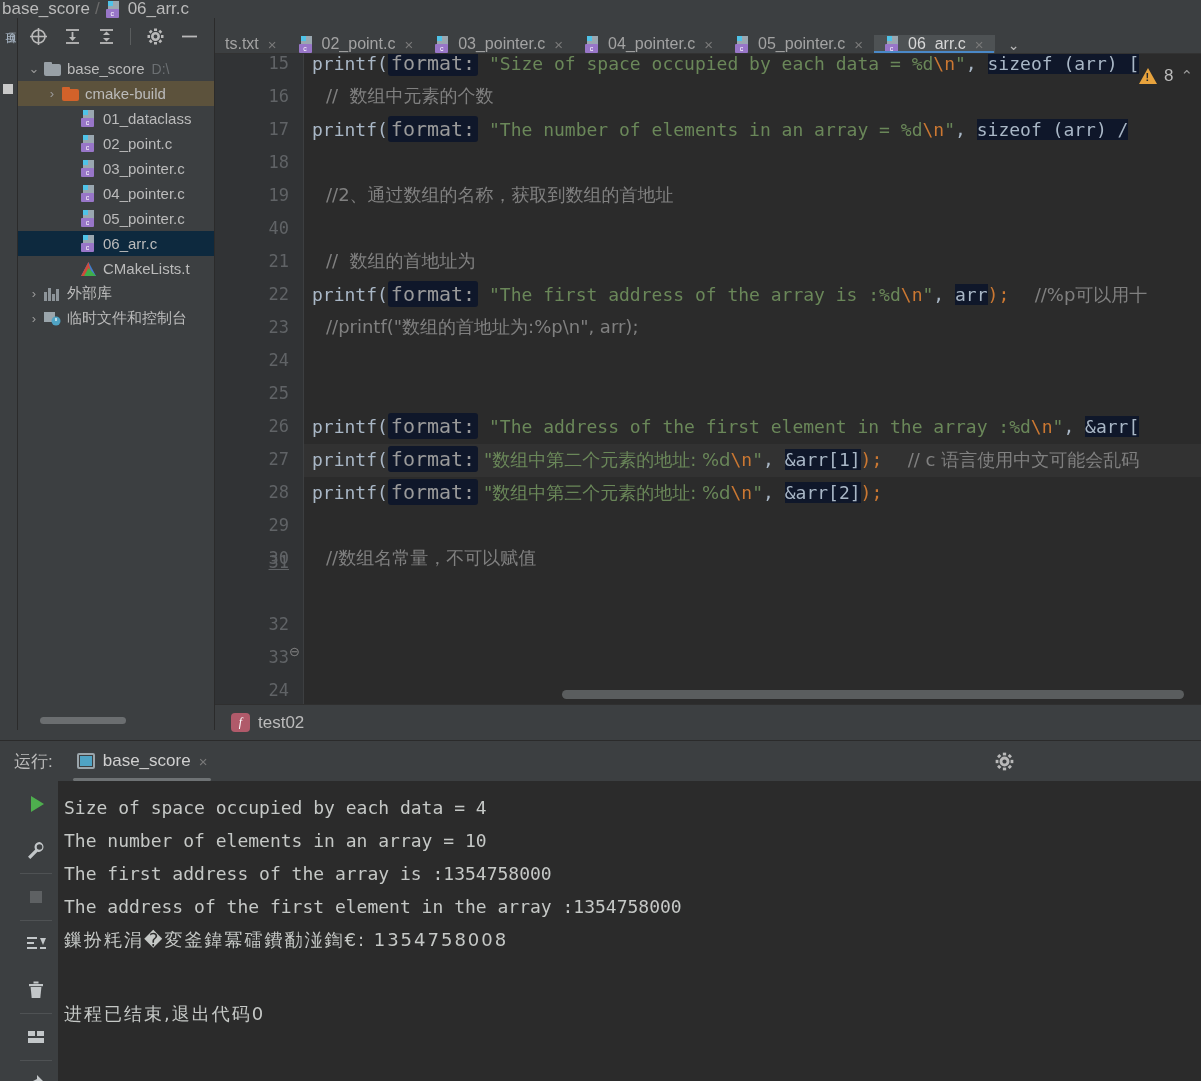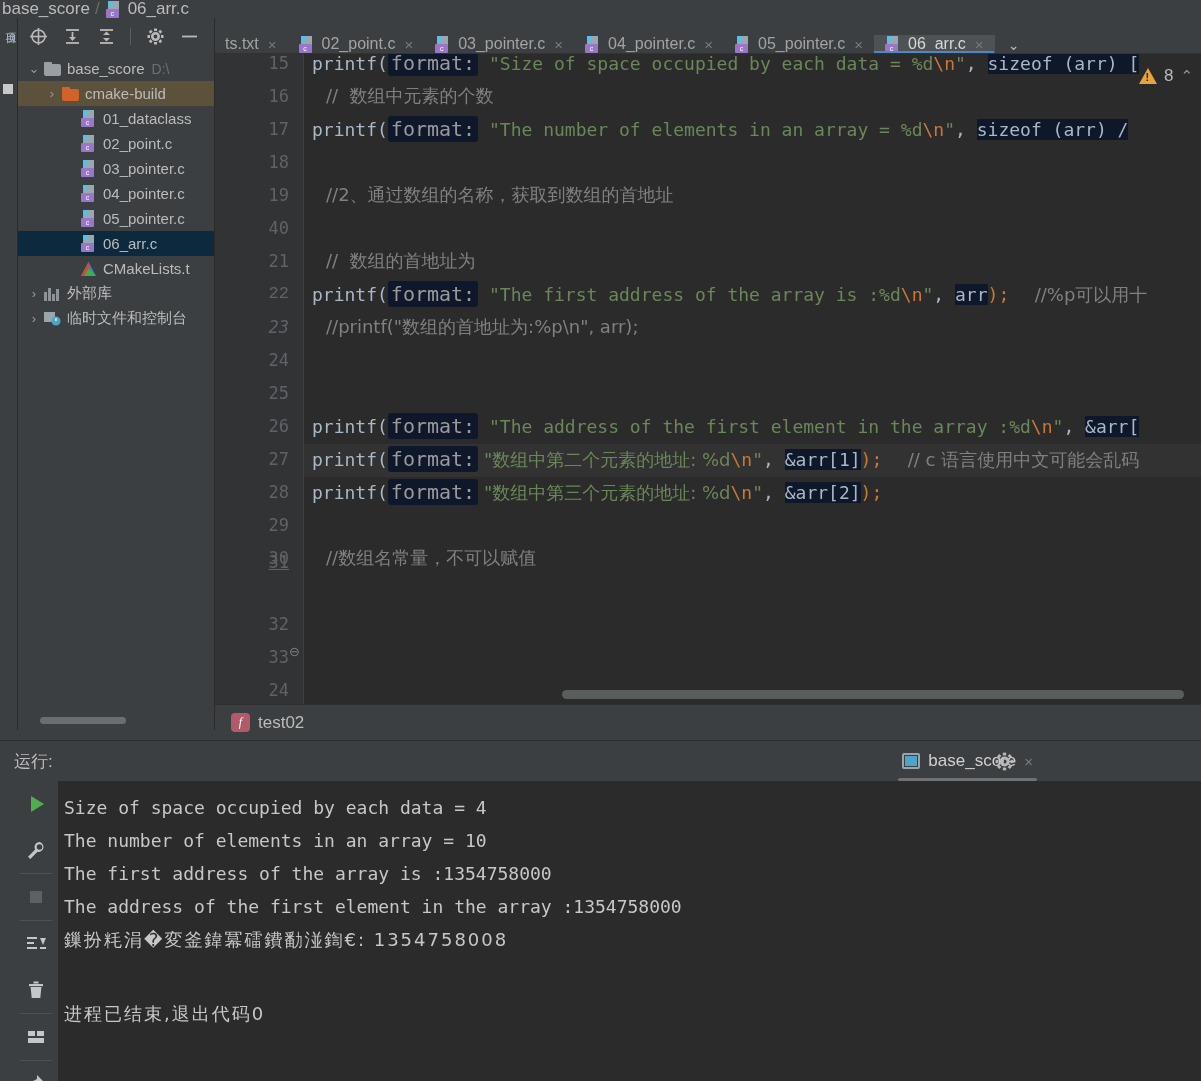--- a/index.html
+++ b/index.html
@@ -137,21 +137,21 @@
               padding-left: 16px; border-top: 1px solid #2f2f2f; }
   .fn-ic { width: 19px; height: 19px; border-radius: 4px; background: #b05a6a;
            color:#ffffff; font-size: 12px; font-style: italic; text-align:center;
            line-height: 19px; font-family:"Liberation Serif", serif; }
   .edfooter .lbl { color: #bbbbbb; font-size: 17px; }
 
   
   .runwin { position: absolute; left: 0; top: 740px; width: 1201px; height: 341px;
             background: #3c3f41; border-top: 1px solid #2b2b2b; }
   .run-header { position: absolute; left:0; top:0; width: 1043px; height: 40px;
-                display:flex; align-items:center; padding-left: 14px; gap: 14px; justify-content: space-between; }
+                display:flex; align-items:center; padding-left: 14px; gap: 14px; }
   .run-title { color: #bbbbbb; font-size: 17px; }
   .run-tab { display:flex; align-items:center; gap: 8px; position: relative;
              height: 40px; padding: 0 10px; }
   .run-tab .lbl { color: #d0d0d0; font-size: 17px; }
   .run-tab .x { color: #7a7a7a; font-size: 15px; }
   .run-tab::after { content:""; position:absolute; left:6px; right:6px; bottom:0;
              height:3px; background:#6e7274; border-radius:2px; }
   .cons-ic { width: 18px; height: 16px; border: 2px solid #9aa5ab; border-radius: 2px;
              position:relative; }
   .cons-ic::after { content:""; position:absolute; left:1px; top:1px; right:1px; bottom:1px;
@@ -397,22 +397,22 @@
 
   <div class="editor">
     <div class="gutter" id="gutter">
         <div class="ln" style="top: -1px;">15</div>
         <div class="ln" style="top: 32px;">16</div>
         <div class="ln" style="top: 65px;">17</div>
         <div class="ln" style="top: 98px;">18</div>
         <div class="ln" style="top: 131px;">19</div>
         <div class="ln" style="top: 164px;">40</div>
         <div class="ln" style="top: 197px;">21</div>
-        <div class="ln" style="top: 230px; font-family: Liberation Mono, monospace;">22</div>
-        <div class="ln" style="top: 263px; font-style: italic;">23</div>
+        <div class="ln" style="top: 230px;">22</div>
+        <div class="ln" style="top: 263px;">23</div>
         <div class="ln" style="top: 296px;">24</div>
         <div class="ln" style="top: 329px;">25</div>
         <div class="ln" style="top: 362px;">26</div>
         <div class="ln" style="top: 395px;">27</div>
         <div class="ln" style="top: 428px;">28</div>
         <div class="ln" style="top: 461px;">29</div>
         <div class="ln" style="top: 494px;">30</div>
         <div class="ln" style="top: 498px; text-decoration: underline;">31</div>
         <div class="ln" style="top: 560px;">32</div>
         <div class="ln" style="top: 593px;">33</div>

